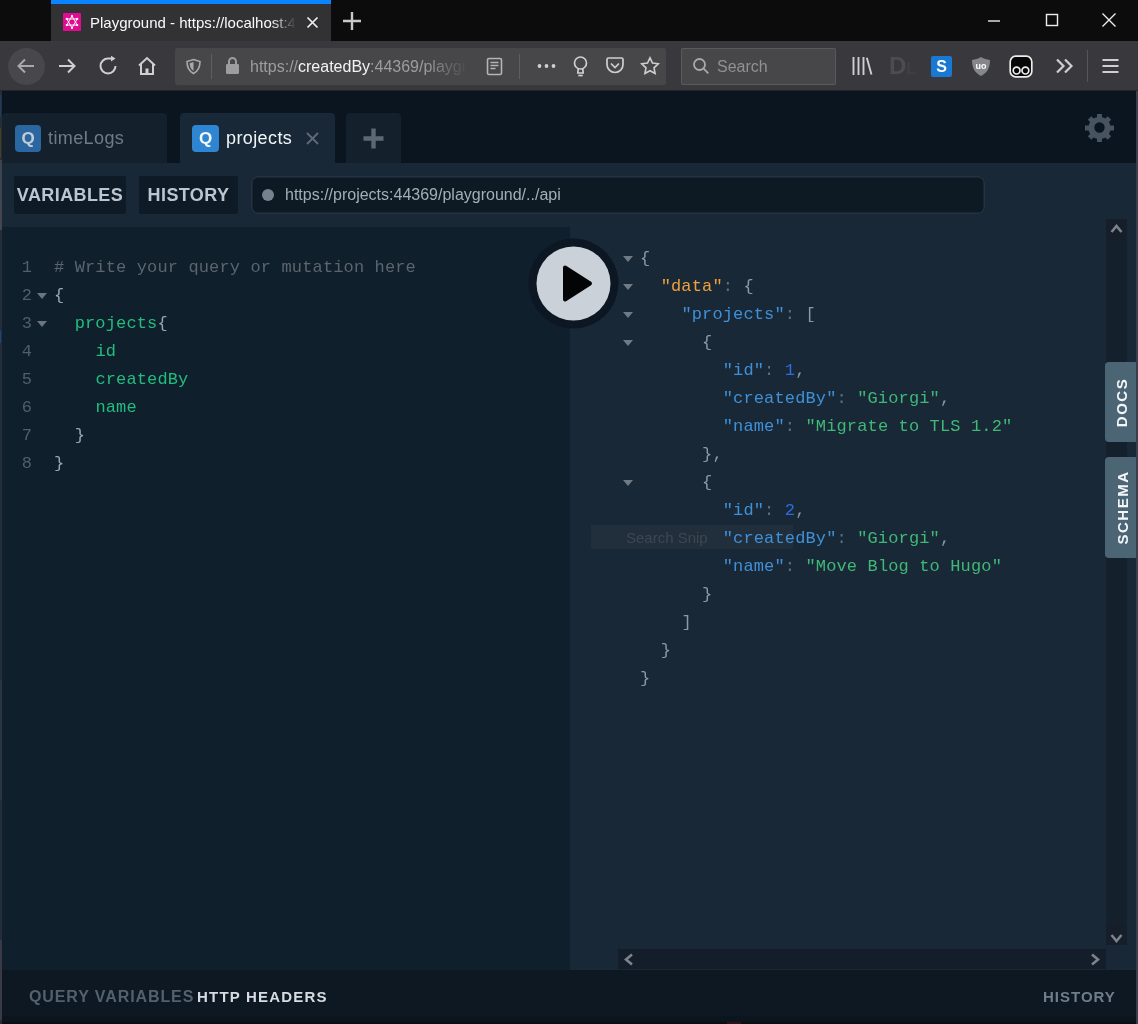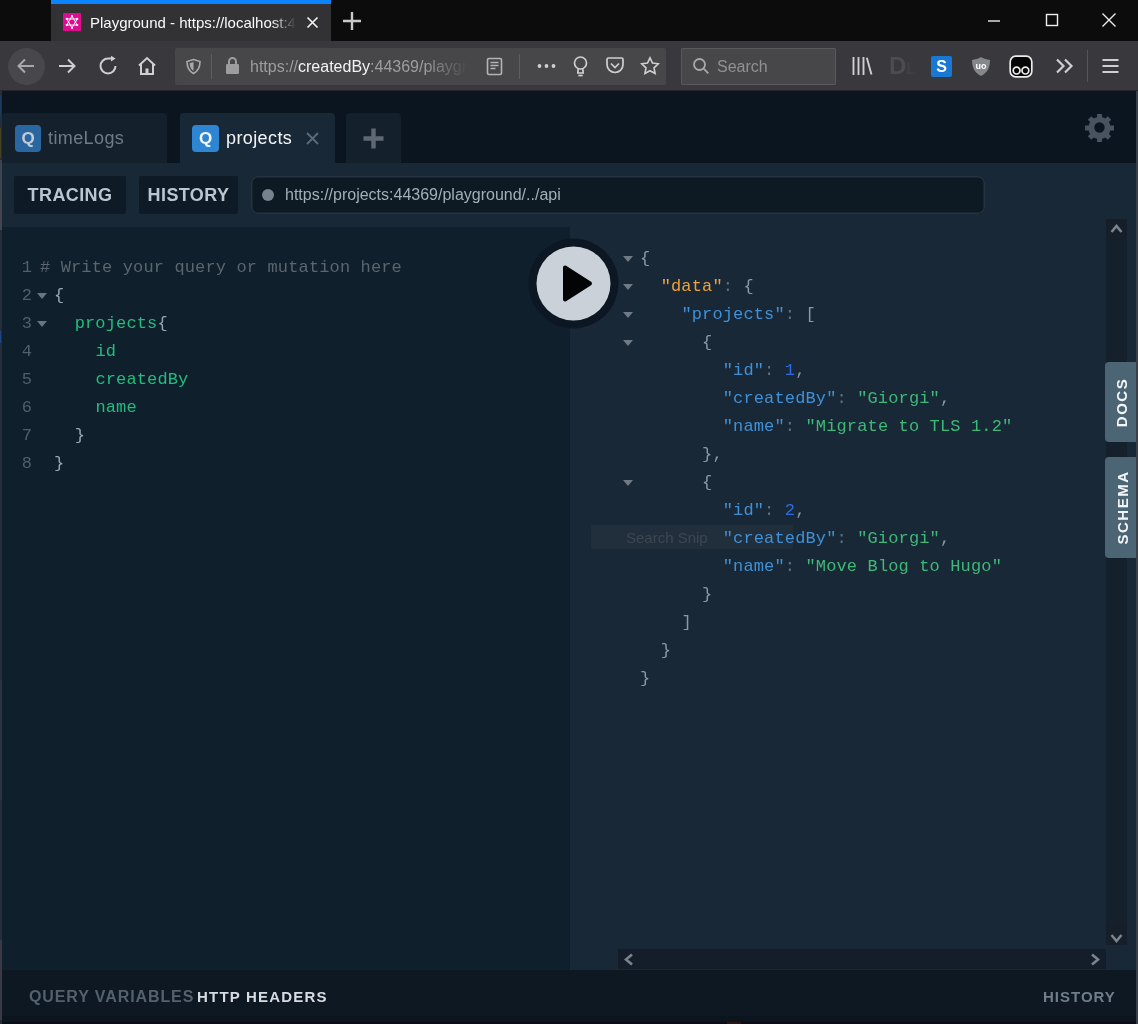--- a/index.html
+++ b/index.html
@@ -169,21 +169,21 @@
   <div class="abs" style="left:346px;top:113px;width:55px;height:50px;background:#14212d;border-radius:4px 4px 0 0;"></div>
   <svg class="abs" style="left:363px;top:128px" width="21" height="21" viewBox="0 0 21 21">
     <path d="M10.5 0.5 V20.5 M0.5 10.5 H20.5" stroke="#5d6874" stroke-width="4.4"></path>
   </svg>
 
   <svg class="abs" style="left:1085px;top:113px" width="29" height="29" viewBox="0 0 29 29">
     <path fill="#47535e" fill-rule="evenodd" d="M12 1 h5 v3.2 a10.4 10.4 0 0 1 3.4 1.4 l2.3-2.3 3.5 3.5 -2.3 2.3 a10.4 10.4 0 0 1 1.4 3.4 H29 v5 h-3.7 a10.4 10.4 0 0 1 -1.4 3.4 l2.3 2.3 -3.5 3.5 -2.3-2.3 a10.4 10.4 0 0 1 -3.4 1.4 V29 h-5 v-3.2 a10.4 10.4 0 0 1 -3.4-1.4 l-2.3 2.3 -3.5-3.5 2.3-2.3 a10.4 10.4 0 0 1 -1.4-3.4 H0 v-5 h3.7 a10.4 10.4 0 0 1 1.4-3.4 L2.8 6.8 6.3 3.3 l2.3 2.3 a10.4 10.4 0 0 1 3.4-1.4 Z M14.5 9.3 a5.2 5.2 0 1 0 0 10.4 a5.2 5.2 0 0 0 0 -10.4 Z"></path>
   </svg>
 
   <div class="abs" style="left:0;top:163px;width:1138px;height:64px;background:#192836;"></div>
-  <div class="abs" style="left:14px;top:176px;width:112px;height:38px;background:#0e1a25;border-radius:2px;color:#bcc6d1;font-weight:bold;font-size:18px;letter-spacing:0.4px;text-align:center;line-height:38px;">TRACING</div>
+  <div class="abs" style="left:14px;top:176px;width:112px;height:38px;background:#0e1a25;border-radius:2px;color:#bcc6d1;font-weight:bold;font-size:18px;letter-spacing:0.4px;text-align:center;line-height:38px;">VARIABLES</div>
   <div class="abs" style="left:139px;top:176px;width:99px;height:38px;background:#0e1a25;border-radius:2px;color:#bcc6d1;font-weight:bold;font-size:18px;letter-spacing:0.4px;text-align:center;line-height:38px;">HISTORY</div>
   <div class="abs" style="left:251px;top:176px;width:734px;height:38px;background:#0d1923;border-radius:7px;box-shadow:inset 0 0 0 1.5px #243242;"></div>
   <div class="abs" style="left:262px;top:189px;width:12px;height:12px;border-radius:50%;background:#76828e;"></div>
   <div class="abs" style="left:285px;top:184px;color:#a3aeb8;font-size:16px;line-height:22px;">https://projects:44369/playground/../api</div>
 
   <div class="abs" style="left:0;top:227px;width:570px;height:743px;background:#0f1f2b;"></div>
   <div id="gutter"></div>
   <div id="code"></div>
 
   <div class="abs" style="left:570px;top:214px;width:568px;height:756px;background:#192836;"></div>
@@ -246,21 +246,21 @@
 <div class="abs mono" style="left: 0px; top: 254px; width: 32px; text-align: right; color: rgb(82, 94, 106);">1</div>
     <div class="abs mono" style="left: 0px; top: 282px; width: 32px; text-align: right; color: rgb(82, 94, 106);">2</div>
     <div class="abs mono" style="left: 0px; top: 310px; width: 32px; text-align: right; color: rgb(82, 94, 106);">3</div>
     <div class="abs mono" style="left: 0px; top: 338px; width: 32px; text-align: right; color: rgb(82, 94, 106);">4</div>
     <div class="abs mono" style="left: 0px; top: 366px; width: 32px; text-align: right; color: rgb(82, 94, 106);">5</div>
     <div class="abs mono" style="left: 0px; top: 394px; width: 32px; text-align: right; color: rgb(82, 94, 106);">6</div>
     <div class="abs mono" style="left: 0px; top: 422px; width: 32px; text-align: right; color: rgb(82, 94, 106);">7</div>
     <div class="abs mono" style="left: 0px; top: 450px; width: 32px; text-align: right; color: rgb(82, 94, 106);">8</div>
     <div class="abs" style="left: 37px; top: 293px; width: 0px; height: 0px; border-left: 5px solid transparent; border-right: 5px solid transparent; border-top: 6px solid rgb(106, 117, 128);"></div>
     <div class="abs" style="left: 37px; top: 321px; width: 0px; height: 0px; border-left: 5px solid transparent; border-right: 5px solid transparent; border-top: 6px solid rgb(106, 117, 128);"></div>
-    <div class="abs mono" style="left: 40px; top: 254px; text-align: right;"><span style="color:#5a656f"># Write your query or mutation here</span></div>
+    <div class="abs mono" style="left: 54px; top: 254px; text-align: right;"><span style="color:#5a656f"># Write your query or mutation here</span></div>
     <div class="abs mono" style="left: 54px; top: 282px;"><span style="color:#9aa7b3">{</span></div>
     <div class="abs mono" style="left: 54px; top: 310px;">  <span style="color:#22bd7e">projects</span><span style="color:#9aa7b3">{</span></div>
     <div class="abs mono" style="left: 54px; top: 338px;">    <span style="color:#22bd7e">id</span></div>
     <div class="abs mono" style="left: 54px; top: 366px;">    <span style="color:#22bd7e">createdBy</span></div>
     <div class="abs mono" style="left: 54px; top: 394px;">    <span style="color:#22bd7e">name</span></div>
     <div class="abs mono" style="left: 54px; top: 422px;">  <span style="color:#9aa7b3">}</span></div>
     <div class="abs mono" style="left: 54px; top: 450px;"><span style="color:#9aa7b3">}</span></div>
     <div class="abs mono" style="left: 640px; top: 244.5px;"><span style="color:#8b99a6">{</span></div>
     <div class="abs mono" style="left: 640px; top: 272.5px;">  <span style="color:#efa13b">"data"</span><span style="color:#5c717f">:</span> <span style="color:#8b99a6">{</span></div>
     <div class="abs mono" style="left: 640px; top: 300.5px;">    <span style="color:#3f90d7">"projects"</span><span style="color:#5c717f">:</span> <span style="color:#8b99a6">[</span></div>

